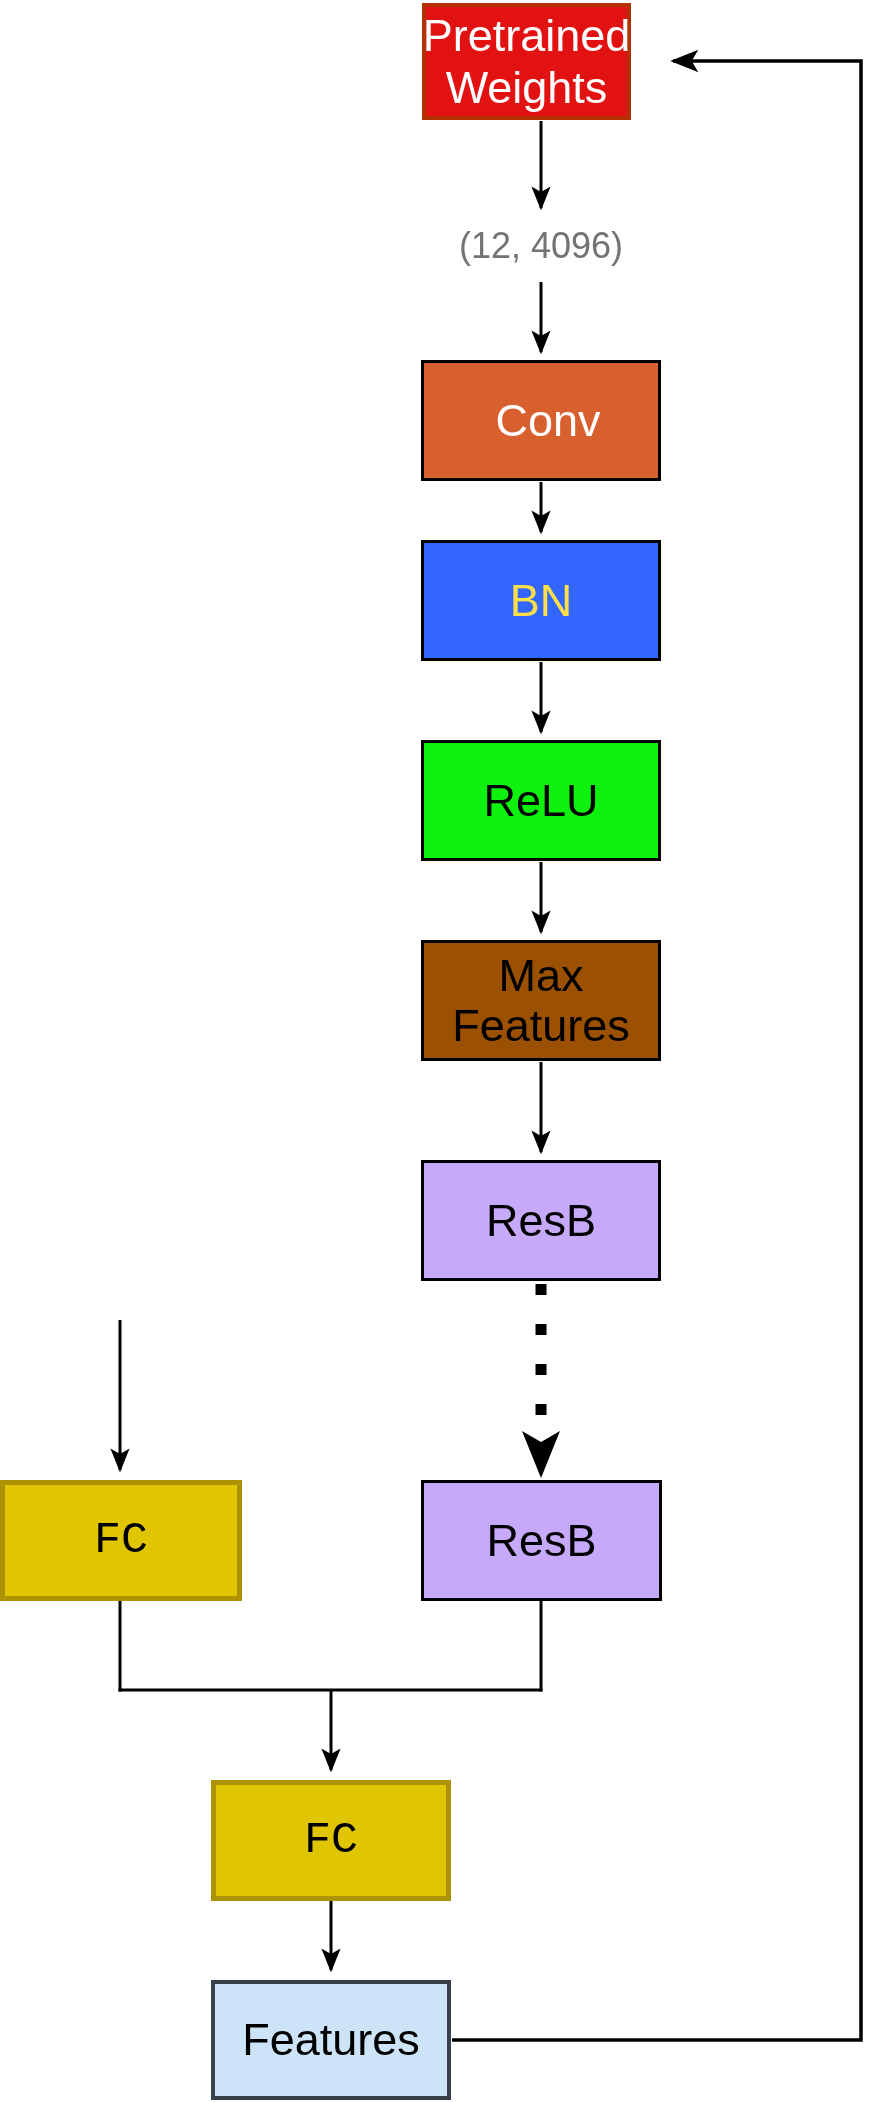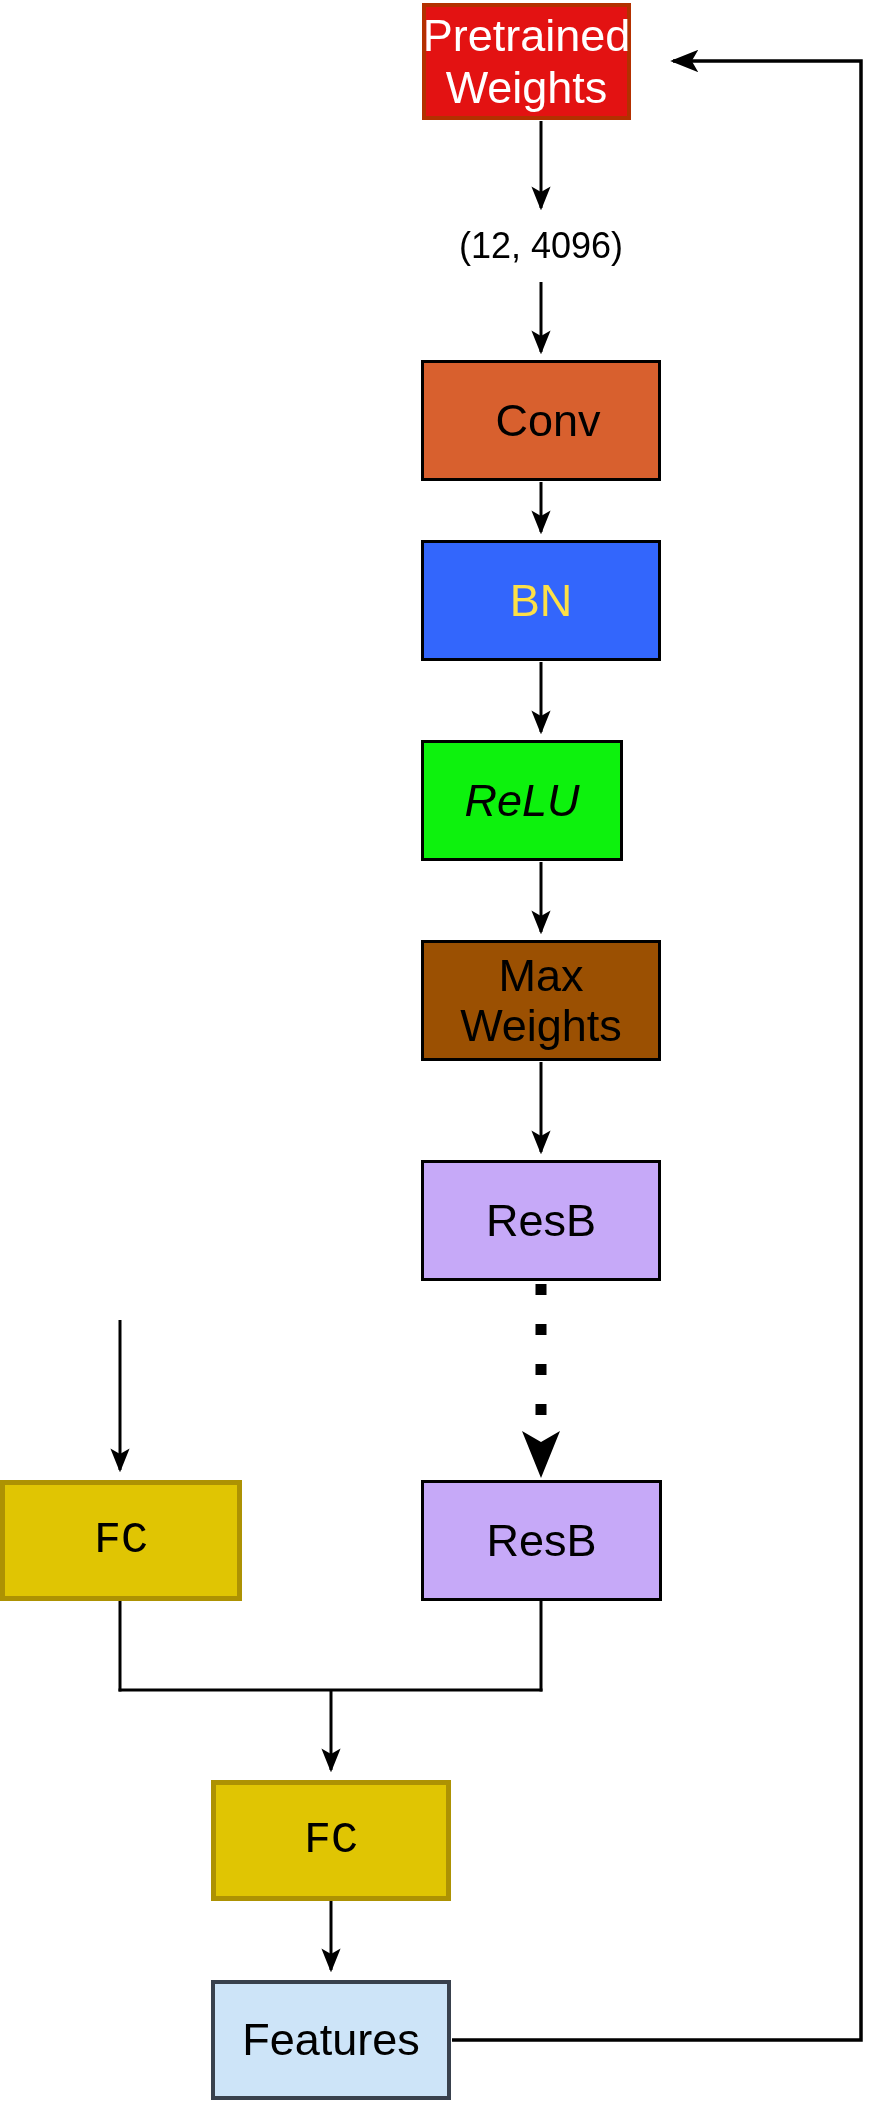--- a/index.html
+++ b/index.html
@@ -34,30 +34,30 @@
     text-align: center;
     font-size: 45px;
     line-height: 52px;
     white-space: pre-line;
   }
   .bw4 { border-width: 4px; }
   .bw5 { border-width: 5px; font-family: Liberation Mono, monospace; }
   .n-pretrained { left: 422px; top: 3px;    width: 209px; height: 117px; }
   .n-conv       { left: 421px; top: 360px;  width: 240px; height: 121px; }
   .n-bn         { left: 421px; top: 540px;  width: 240px; height: 121px; }
-  .n-relu       { left: 421px; top: 740px;  width: 202px; height: 121px; font-style: italic; }
+  .n-relu       { left: 421px; top: 740px;  width: 240px; height: 121px; }
   .n-maxpool    { left: 421px; top: 940px;  width: 240px; height: 121px; line-height: 50px; }
   .n-resb1      { left: 421px; top: 1160px; width: 240px; height: 121px; }
   .n-resb2      { left: 421px; top: 1480px; width: 241px; height: 121px; }
   .n-fc1        { left: 0px;   top: 1480px; width: 242px; height: 121px; }
   .n-fc2        { left: 211px; top: 1780px; width: 240px; height: 121px; }
   .n-sigmoid    { left: 211px; top: 1980px; width: 240px; height: 120px; }
   .ann {
     position: absolute;
-    color: #000000;
+    color: #737373;
     text-align: center;
     white-space: pre-line;
   }
   .ann-shape { left: 421px; top: 224px; width: 240px; font-size: 36px; line-height: 43px; }
   .ann-agegender { left: 0px; top: 1130px; width: 240px; font-size: 35px; line-height: 43px; }
 </style>
 </head>
 <body>
 
 <div class="canvas">
@@ -91,35 +91,35 @@
     <polyline class="edge-thick" points="452,2040 861,2040 861,61 673,61" marker-end="url(#arrow)"></polyline>
   </svg>
 
   <div class="node n-pretrained bw4" style="background: rgb(227, 18, 18); border-color: rgb(179, 48, 0); color: rgb(255, 255, 255);">
     <span>Pretrained
 Weights</span>
   </div>
 
   <div class="ann ann-shape">(12, 4096)</div>
 
-  <div class="node n-conv" style="background: rgb(216, 96, 46); border-color: rgb(0, 0, 0); color: #000000; padding-left: 14px;">
+  <div class="node n-conv" style="background: rgb(216, 96, 46); border-color: rgb(0, 0, 0); color: #ffffff; padding-left: 14px;">
     <span>Conv</span>
   </div>
 
   <div class="node n-bn" style="background: rgb(51, 102, 252); border-color: rgb(0, 0, 0); color: #fde047;">
     <span>BN</span>
   </div>
 
   <div class="node n-relu" style="background: rgb(13, 242, 13); border-color: rgb(0, 0, 0); color: rgb(0, 0, 0);">
     <span>ReLU</span>
   </div>
 
   <div class="node n-maxpool" style="background: rgb(155, 80, 2); border-color: rgb(0, 0, 0); color: rgb(0, 0, 0);">
     <span>Max
-Weights</span>
+Features</span>
   </div>
 
   <div class="node n-resb1" style="background: rgb(198, 169, 248); border-color: rgb(0, 0, 0); color: rgb(0, 0, 0);">
     <span>ResB</span>
   </div>
 
 
   <div class="node n-resb2" style="background: rgb(198, 169, 248); border-color: rgb(0, 0, 0); color: rgb(0, 0, 0);">
     <span>ResB</span>
   </div>

